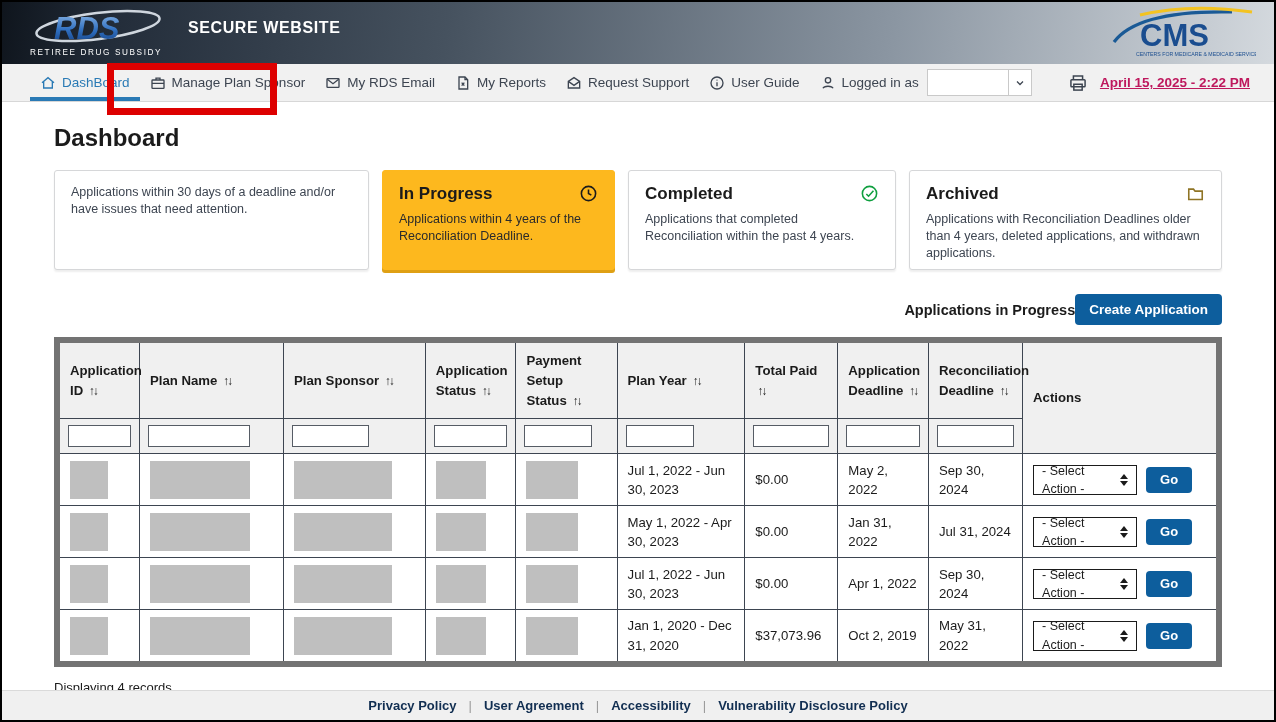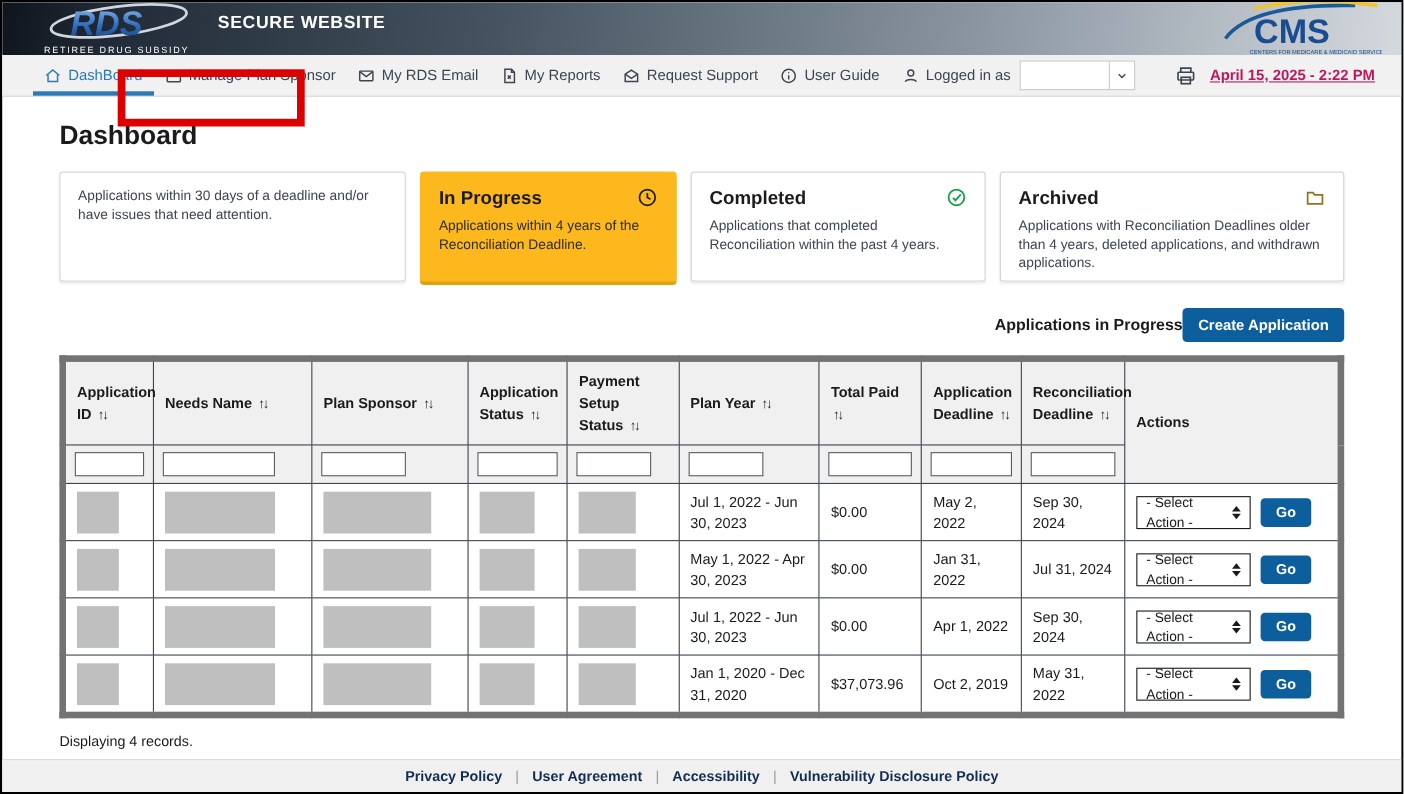--- a/index.html
+++ b/index.html
@@ -3,22 +3,22 @@
 <meta charset="utf-8">
 <style>
   * { margin:0; padding:0; box-sizing:border-box; }
   html,body { background:#fff; }
   body { font-family:"Liberation Sans", sans-serif; color:#1b1b1b; }
   svg text { font-family:"Liberation Sans", sans-serif; }
   .page { width:1276px; height:722px; border:2px solid #000; background:#fff;
           display:flex; flex-direction:column; position:relative; overflow:hidden; }
 
   
-  .site-header { height:48px; flex-shrink:0; display:flex; align-items:center;
-    padding:0 18px 0 36px;
+  .site-header { height:62px; flex-shrink:0; display:flex; align-items:center;
+    padding:0 18px 0 26px;
     background:linear-gradient(97deg,#0f151d 0%,#232d3a 9%,#46525f 35%,#8b96a2 70%,#d4d9de 100%); }
   .rds-logo { width:138px; height:54px; margin-top:2px; }
   .site-title { color:#fff; font-size:16px; font-weight:bold; letter-spacing:.6px; margin-left:22px; margin-top:-10px; }
   .cms-logo { margin-left:auto; width:152px; height:54px; }
 
   
   .nav-bar { height:38px; flex-shrink:0; background:#f1f1f1; border-bottom:1px solid #d7d7d7;
     display:flex; align-items:stretch; padding:0 16px 0 28px; font-size:13.5px; color:#3d4551; }
   .nav-item { display:flex; align-items:center; gap:6px; padding:0 10px; cursor:pointer; white-space:nowrap; }
   .nav-item svg { flex-shrink:0; }
@@ -233,21 +233,21 @@
           <col style="width:8.7%">
         <col style="width:11.0%">
           <col style="width:8.0%">
           <col style="width:7.8%">
           <col style="width:8.1%">
           <col style="width:16.9%">
       </colgroup>
       <thead>
         <tr>
           <th><span>Application ID</span> <span class="sort">↑↓</span></th>
-          <th><span>Needs Name</span> <span class="sort">↑↓</span></th>
+          <th><span>Plan Name</span> <span class="sort">↑↓</span></th>
           <th><span>Plan Sponsor</span> <span class="sort">↑↓</span></th>
           <th><span>Application Status</span> <span class="sort">↑↓</span></th>
           <th><span>Payment Setup Status</span> <span class="sort">↑↓</span></th>
           <th><span>Plan Year</span> <span class="sort">↑↓</span></th>
           <th><span>Total Paid</span> <span class="sort">↑↓</span></th>
           <th><span>Application Deadline</span> <span class="sort">↑↓</span></th>
           <th><span>Reconciliation Deadline</span> <span class="sort">↑↓</span></th>
           <th rowspan="2"><span>Actions</span></th>
         </tr>
         <tr class="filter-row">

